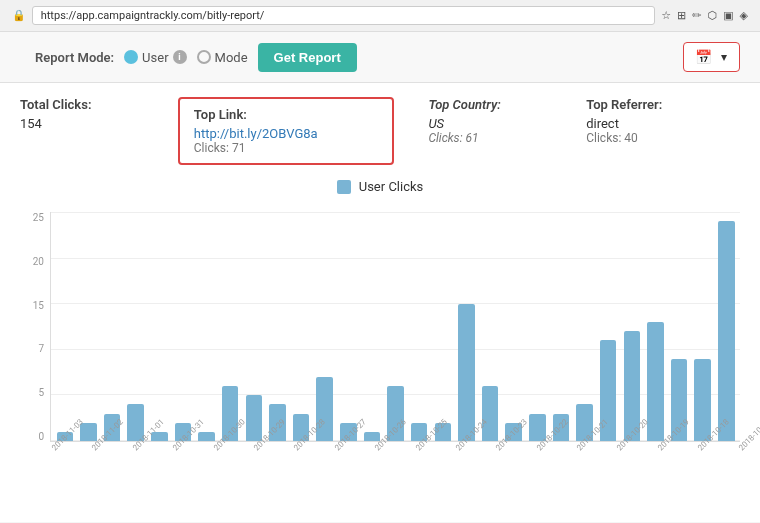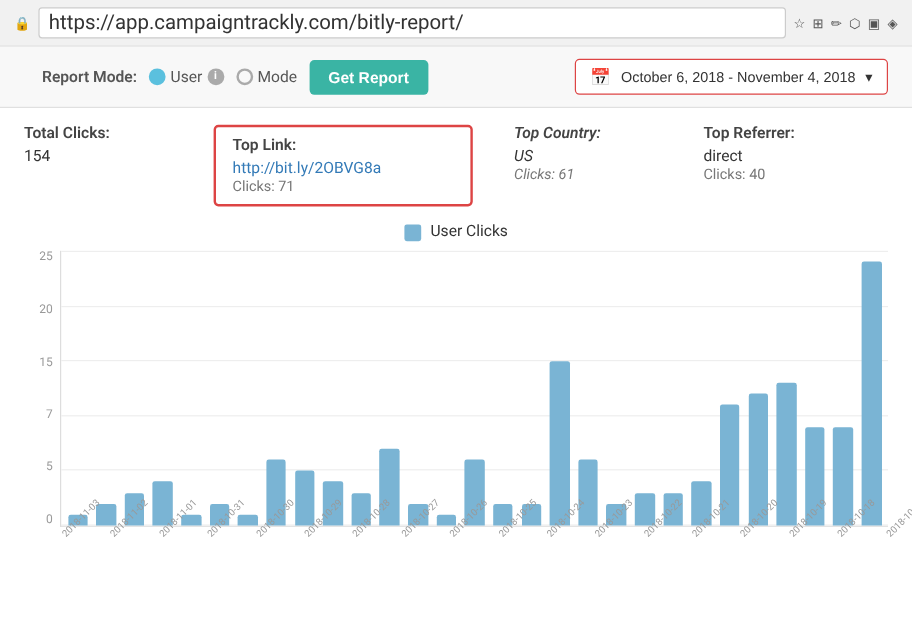--- a/index.html
+++ b/index.html
@@ -18,21 +18,21 @@
       display: flex;
       align-items: center;
       gap: 6px;
     }
     .browser-bar .url {
       background: white;
       border: 1px solid #ccc;
       border-radius: 3px;
       padding: 2px 8px;
       flex: 1;
-      font-size: 17px;
+      font-size: 11px;
       color: #333;
     }
     .browser-icons {
       display: flex;
       gap: 6px;
       align-items: center;
     }
     .page-content {
       background: white;
       min-height: 490px;
@@ -140,21 +140,21 @@
       color: #777;
     }
     .chart-section {
       padding: 0 20px 10px;
     }
     .chart-title-area {
       display: flex;
       align-items: flex-end;
       justify-content: center;
       gap: 8px;
-      margin-bottom: 8px;
+      margin-bottom: 18px;
     }
     .legend-dot {
       width: 14px;
       height: 14px;
       background: #7ab4d4;
       border-radius: 2px;
       display: inline-block;
     }
     .chart-container {
       position: relative;
@@ -265,21 +265,20 @@
         <span class="info-icon">i</span>
       </div>
       <div class="mode-option">
         <span class="radio-circle"></span>
         <span>Mode</span>
       </div>
       <button class="btn-get-report">Get Report</button>
     </div>
     <button class="date-range-btn">
       <span class="cal-icon">📅</span>
-      <span>October 6, 2018 - November 4, 2018</span>
       <span>▾</span>
     </button>
   </div>
 
   <div class="stats-row">
     <div class="stat-block">
       <div class="stat-label">Total Clicks:</div>
       <div class="stat-value">154</div>
     </div>
     <div class="stat-block top-link">

